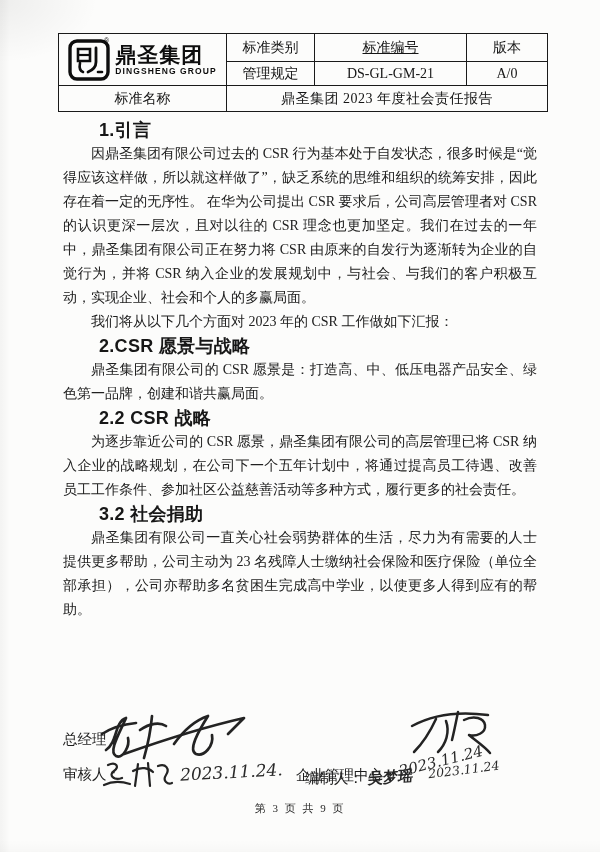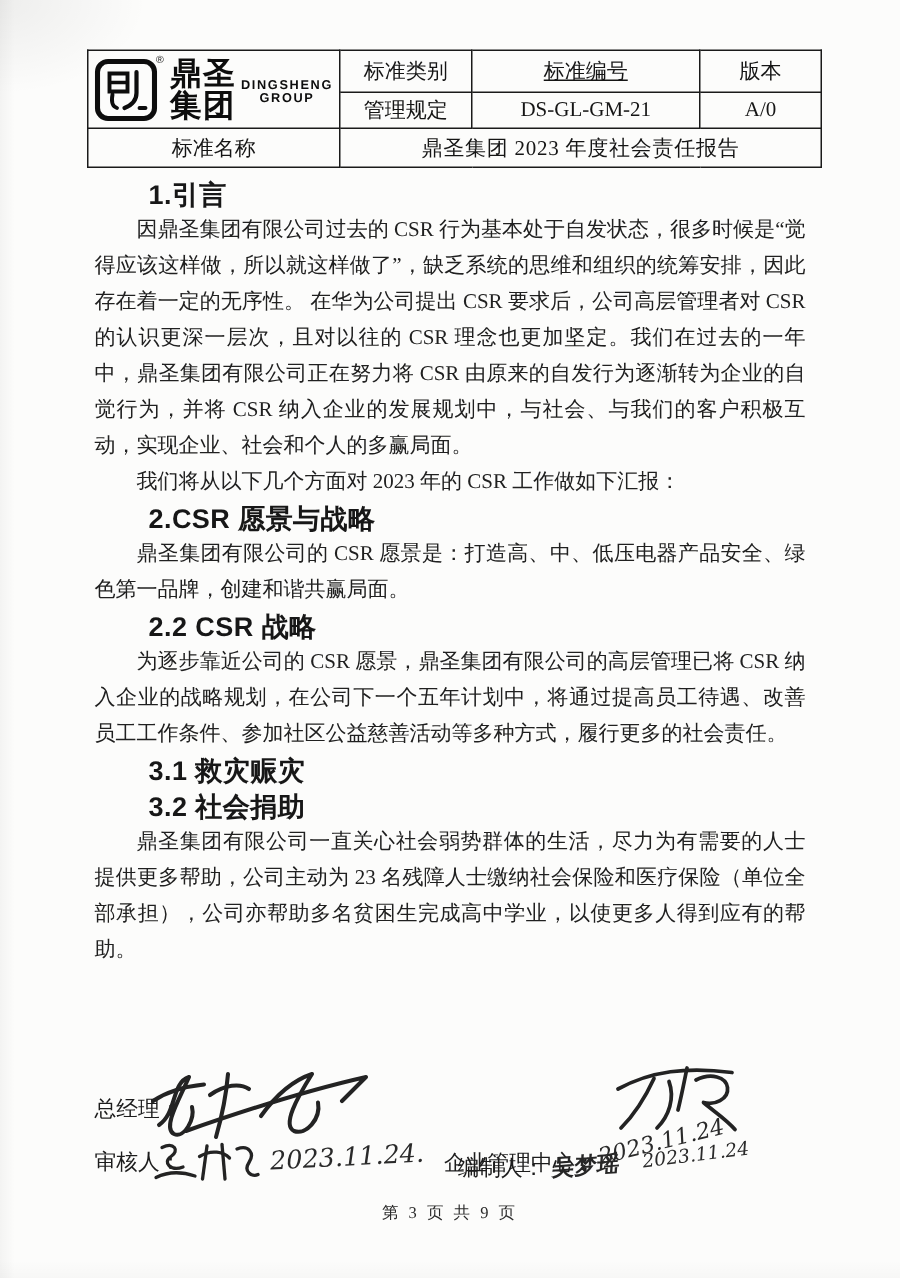--- a/index.html
+++ b/index.html
@@ -30,21 +30,21 @@
   }
   .header-table .r1 td{height:27px;}
   .header-table .r3 td{height:25px;}
   .header-table td.logo-cell{padding:2px 4px;}
   .header-table td.title-val{font-weight:normal;letter-spacing:.5px;}
 
   .logo{display:flex;align-items:center;justify-content:center;gap:5px;position:relative;}
   .logo-mark{flex:0 0 auto;}
   .logo-reg{position:absolute;left:41px;top:-2px;font-size:7px;color:#111;
     font-family:"Liberation Sans","DejaVu Sans",sans-serif;}
-  .logo-text{display:flex;flex-direction:row;align-items:center;line-height:1;}
+  .logo-text{display:flex;flex-direction:column;align-items:flex-start;line-height:1;}
   .logo-cn{font-size:21px;font-weight:bold;letter-spacing:1px;color:#0d0d0d;
     font-family:"Liberation Sans","DejaVu Sans",sans-serif;}
   .logo-en{font-size:8.5px;font-weight:bold;letter-spacing:1.1px;color:#0d0d0d;margin-top:2px;
     font-family:"Liberation Sans","DejaVu Sans",sans-serif;}
 
   
   .content{
     position:absolute;left:63px;top:118px;width:474px;
     font-size:14px;line-height:24px;color:#202020;
     text-align:justify;
@@ -120,21 +120,20 @@
     </table>
 
   <div class="content">
     <h4>1.引言</h4>
     <p>因鼎圣集团有限公司过去的 CSR 行为基本处于自发状态，很多时候是“觉得应该这样做，所以就这样做了”，缺乏系统的思维和组织的统筹安排，因此存在着一定的无序性。 在华为公司提出 CSR 要求后，公司高层管理者对 CSR 的认识更深一层次，且对以往的 CSR 理念也更加坚定。我们在过去的一年中，鼎圣集团有限公司正在努力将 CSR 由原来的自发行为逐渐转为企业的自觉行为，并将 CSR 纳入企业的发展规划中，与社会、与我们的客户积极互动，实现企业、社会和个人的多赢局面。</p>
     <p>我们将从以下几个方面对 2023 年的 CSR 工作做如下汇报：</p>
     <h4>2.CSR 愿景与战略</h4>
     <p>鼎圣集团有限公司的 CSR 愿景是：打造高、中、低压电器产品安全、绿色第一品牌，创建和谐共赢局面。</p>
     <h4>2.2 CSR 战略</h4>
     <p>为逐步靠近公司的 CSR 愿景，鼎圣集团有限公司的高层管理已将 CSR 纳入企业的战略规划，在公司下一个五年计划中，将通过提高员工待遇、改善员工工作条件、参加社区公益慈善活动等多种方式，履行更多的社会责任。</p>
-    <h4>3.1 救灾赈灾</h4>
     <h4>3.2 社会捐助</h4>
     <p>鼎圣集团有限公司一直关心社会弱势群体的生活，尽力为有需要的人士提供更多帮助，公司主动为 23 名残障人士缴纳社会保险和医疗保险（单位全部承担），公司亦帮助多名贫困生完成高中学业，以使更多人得到应有的帮助。</p>
   </div>
 
   <div class="sig-area">
 
     <span class="sig-label" style="left: 63px; top: 30px;">总经理：</span>
     <svg class="sig-svg" style="left:96px;top:8px;" width="152" height="58" viewBox="0 0 152 58">
       <path d="M10 42 C22 34 18 14 30 10 C24 24 12 44 20 48 C27 51 34 38 32 30" stroke-width="2.7"></path>
       <path d="M6 26 C18 18 30 16 40 15" stroke-width="2.7"></path>

